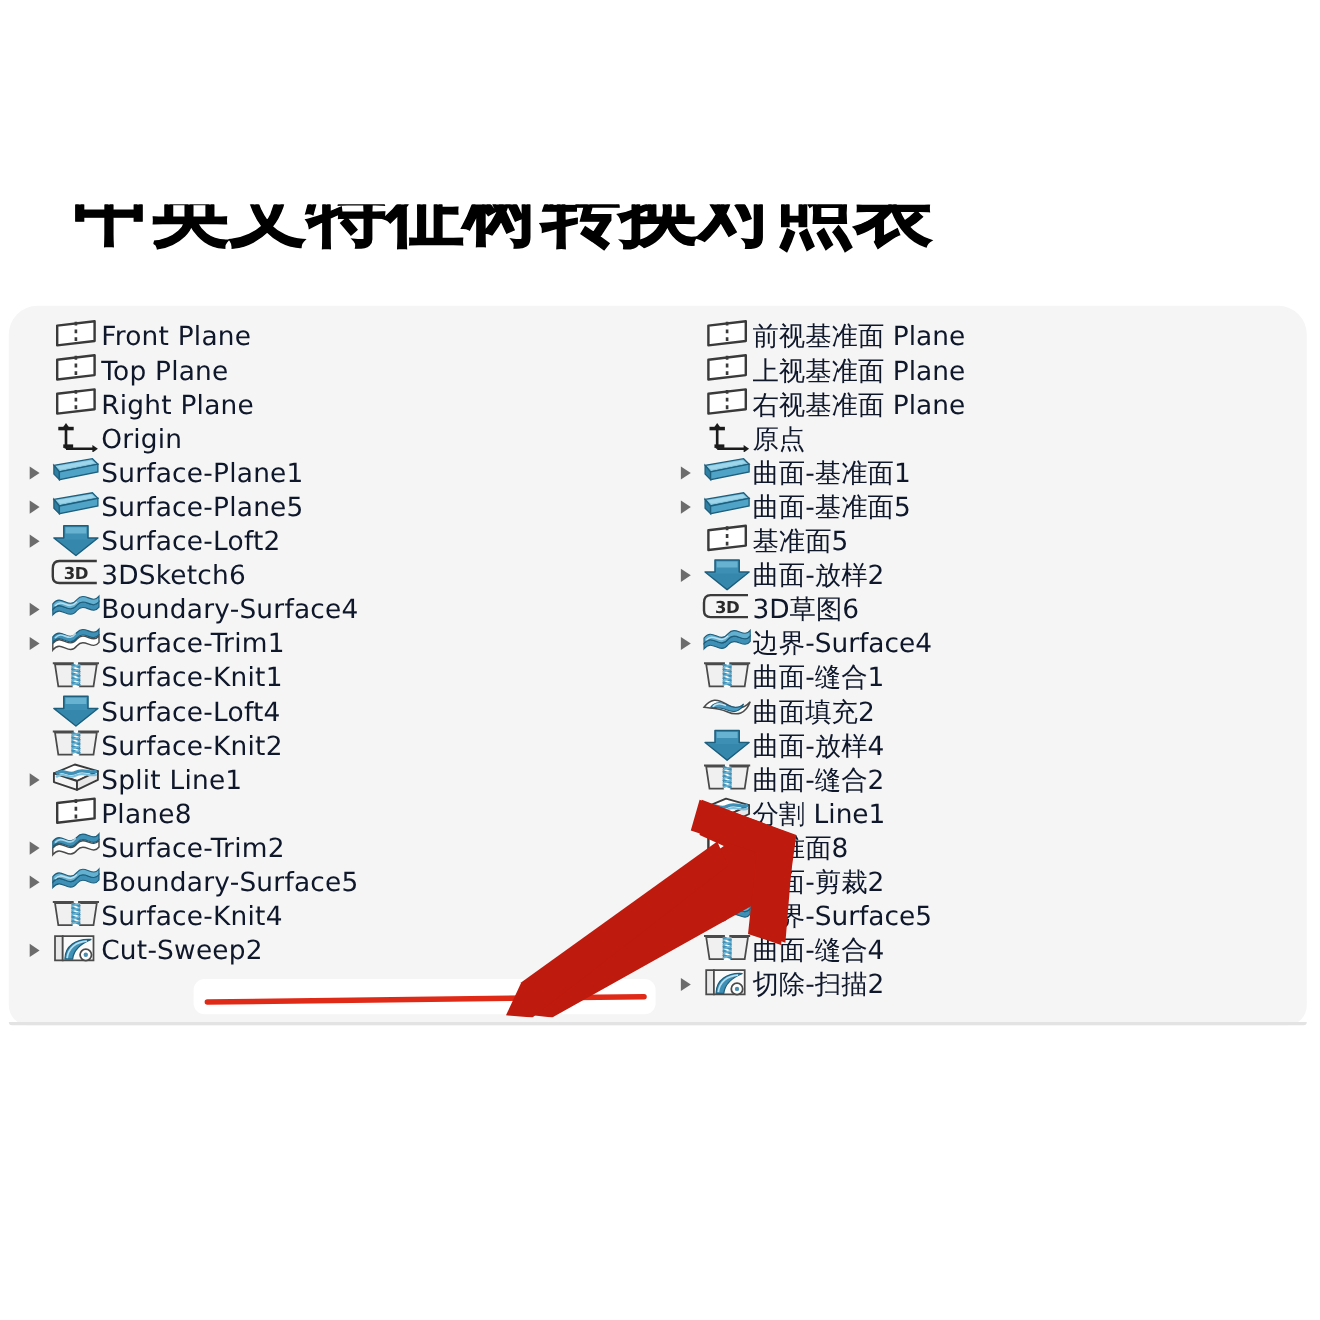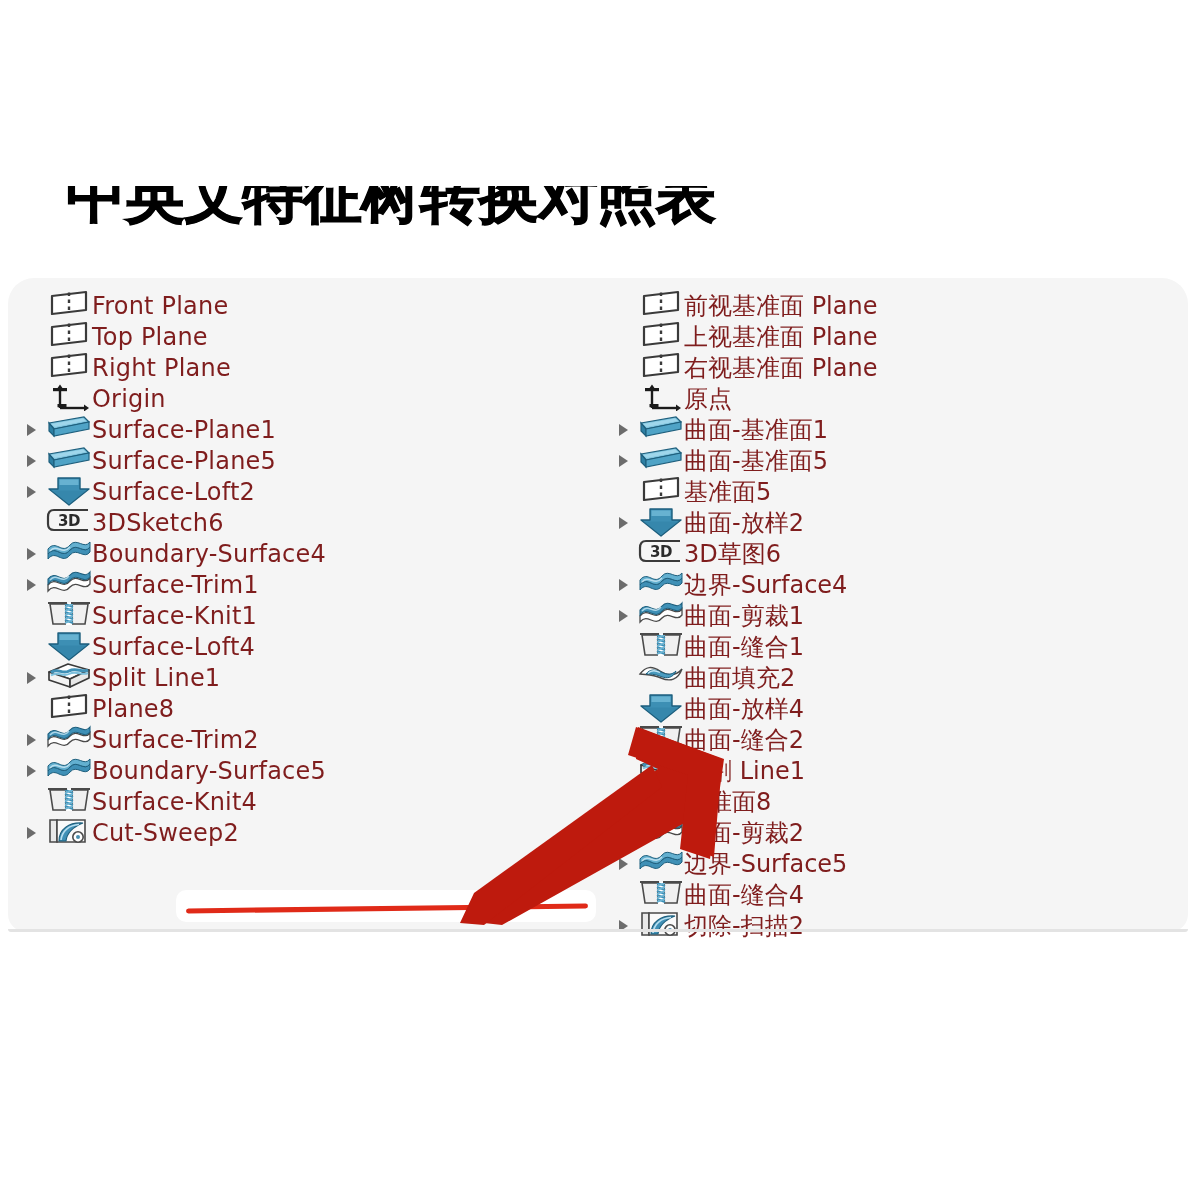--- a/index.html
+++ b/index.html
@@ -16,23 +16,23 @@
   .heading-clip{
     position:absolute;
     left:0px; top:186px;
     width:1200px; height:98px;
     overflow:hidden;
     z-index:6;
   }
   .heading-text{
     position:absolute;
     left:66px; top:-36px;
-    font-family:Liberation Sans, sans-serif;
+    font-family:Liberation Mono, monospace;
     font-weight:700;
-    font-size:60px;
+    font-size:72px;
     line-height:92px;
     letter-spacing:-1px;
     color:#000000;
     white-space:nowrap;
     -webkit-text-stroke:1px #000;
   }
 
   
   .panel{
     position:absolute;
@@ -80,21 +80,21 @@
   .ico{
     width:46px;min-width:46px;height:31px;
     position:relative;
     display:flex;align-items:flex-start;justify-content:center;
   }
   .ico svg{display:block;}
 
   .lbl{
     font-size:24px;
     line-height:26px;
-    color:#7f1d1d;
+    color:#0f172a;
     font-weight:500;
     letter-spacing:0.2px;
     white-space:nowrap;
     font-family:"DejaVu Sans","Liberation Sans",sans-serif;
   }
   .col-right .lbl{letter-spacing:0px;}
 
   
   .arrow{
     position:absolute;
@@ -275,20 +275,34 @@
           <span class="ico">
             <svg width="44" height="30" viewBox="0 0 44 30">
       <path d="M11,2 L33,2 L33,13 L42,13 L22,29 L2,13 L11,13 Z" fill="#3d8fb4" stroke="#1c5e7d" stroke-width="1.4" stroke-linejoin="round"></path>
       <path d="M12.5,3.4 L31.5,3.4 L31.5,9 L12.5,9 Z" fill="#6fb9d6" opacity="0.85"></path>
       <path d="M4,14.4 L40,14.4 L22,27.5 Z" fill="#2f7fa3" opacity="0.5"></path>
     </svg>
           </span>
           <span class="lbl">Surface-Loft4</span>
         </div>
         <div class="row">
+          <span class="twisty blank"></span>
+          <span class="ico">
+            <svg width="44" height="28" viewBox="0 0 44 28">
+      <path d="M3,4 L19,4 L19,24 L6,24 Z" fill="#f0f0f0" stroke="#4a4a4a" stroke-width="1.6"></path>
+      <path d="M41,4 L25,4 L25,24 L38,24 Z" fill="#f0f0f0" stroke="#4a4a4a" stroke-width="1.6"></path>
+      <rect x="19" y="3" width="6" height="22" fill="#ffffff" stroke="none"></rect>
+      <path d="M18,4 L26,7 M18,8 L26,11 M18,12 L26,15 M18,16 L26,19 M18,20 L26,23" stroke="#3f90b6" stroke-width="2.2"></path>
+      <path d="M26,4 L18,7 M26,8 L18,11 M26,12 L18,15 M26,16 L18,19 M26,20 L18,23" stroke="#6ab4d4" stroke-width="1.6"></path>
+      <path d="M1,3 L20,3 M24,3 L43,3" stroke="#4a4a4a" stroke-width="1.8"></path>
+    </svg>
+          </span>
+          <span class="lbl">Surface-Knit2</span>
+        </div>
+        <div class="row">
           <span class="twisty">
             <i></i>
           </span>
           <span class="ico">
             <svg width="46" height="28" viewBox="0 0 46 28">
       <path d="M3,10 L22,2 L43,8 L24,17 Z" fill="#ffffff" stroke="#3a3a3a" stroke-width="1.7" stroke-linejoin="round"></path>
       <path d="M3,10 L3,18 L24,25 L24,17 Z" fill="#f4f4f4" stroke="#3a3a3a" stroke-width="1.7" stroke-linejoin="round"></path>
       <path d="M43,8 L43,16 L24,25 L24,17 Z" fill="#e8e8e8" stroke="#3a3a3a" stroke-width="1.7" stroke-linejoin="round"></path>
       <path d="M5,10.5 C12,5 16,13 23,9 C30,5 36,11 42,8" fill="none" stroke="#3f90b6" stroke-width="3"></path>
       <path d="M5,13.5 C12,8 16,16 23,12 C30,8 36,14 42,11" fill="none" stroke="#7cc0dd" stroke-width="2"></path>
@@ -476,33 +490,20 @@
           <span class="ico">
             <svg width="46" height="26" viewBox="0 0 46 26">
       <path d="M2,16 C10,6 16,22 24,12 C31,4 38,17 44,9 L44,14 C38,22 31,9 24,17 C16,27 10,11 2,21 Z" fill="#3f90b6" stroke="#1d5e7c" stroke-width="1"></path>
       <path d="M2,11 C10,1 16,17 24,7 C31,-1 38,12 44,4 L44,9 C38,17 31,4 24,12 C16,22 10,6 2,16 Z" fill="#63b0d0" stroke="#1d5e7c" stroke-width="1"></path>
       <path d="M4,13 C11,5 16,18 24,9" fill="none" stroke="#cfeaf5" stroke-width="1.4" opacity="0.8"></path>
     </svg>
           </span>
           <span class="lbl">边界-Surface4</span>
         </div>
         <div class="row">
-          <span class="twisty">
-            <i></i>
-          </span>
-          <span class="ico">
-            <svg width="46" height="26" viewBox="0 0 46 26">
-      <path d="M2,16 C10,6 16,22 24,12 C31,4 38,17 44,9 L44,15 C38,23 31,10 24,18 C16,28 10,12 2,22 Z" fill="#ffffff" stroke="#4a4a4a" stroke-width="1.3"></path>
-      <path d="M2,10 C10,0 16,16 24,6 C31,-2 38,11 44,3 L44,8 C38,16 31,3 24,11 C16,21 10,5 2,15 Z" fill="#3f90b6" stroke="#1d5e7c" stroke-width="1.1"></path>
-      <path d="M4,11 C11,3 16,16 23,7" fill="none" stroke="#bfe3f2" stroke-width="1.5" opacity="0.85"></path>
-    </svg>
-          </span>
-          <span class="lbl">曲面-剪裁1</span>
-        </div>
-        <div class="row">
           <span class="twisty blank"></span>
           <span class="ico">
             <svg width="44" height="28" viewBox="0 0 44 28">
       <path d="M3,4 L19,4 L19,24 L6,24 Z" fill="#f0f0f0" stroke="#4a4a4a" stroke-width="1.6"></path>
       <path d="M41,4 L25,4 L25,24 L38,24 Z" fill="#f0f0f0" stroke="#4a4a4a" stroke-width="1.6"></path>
       <rect x="19" y="3" width="6" height="22" fill="#ffffff" stroke="none"></rect>
       <path d="M18,4 L26,7 M18,8 L26,11 M18,12 L26,15 M18,16 L26,19 M18,20 L26,23" stroke="#3f90b6" stroke-width="2.2"></path>
       <path d="M26,4 L18,7 M26,8 L18,11 M26,12 L18,15 M26,16 L18,19 M26,20 L18,23" stroke="#6ab4d4" stroke-width="1.6"></path>
       <path d="M1,3 L20,3 M24,3 L43,3" stroke="#4a4a4a" stroke-width="1.8"></path>
     </svg>

